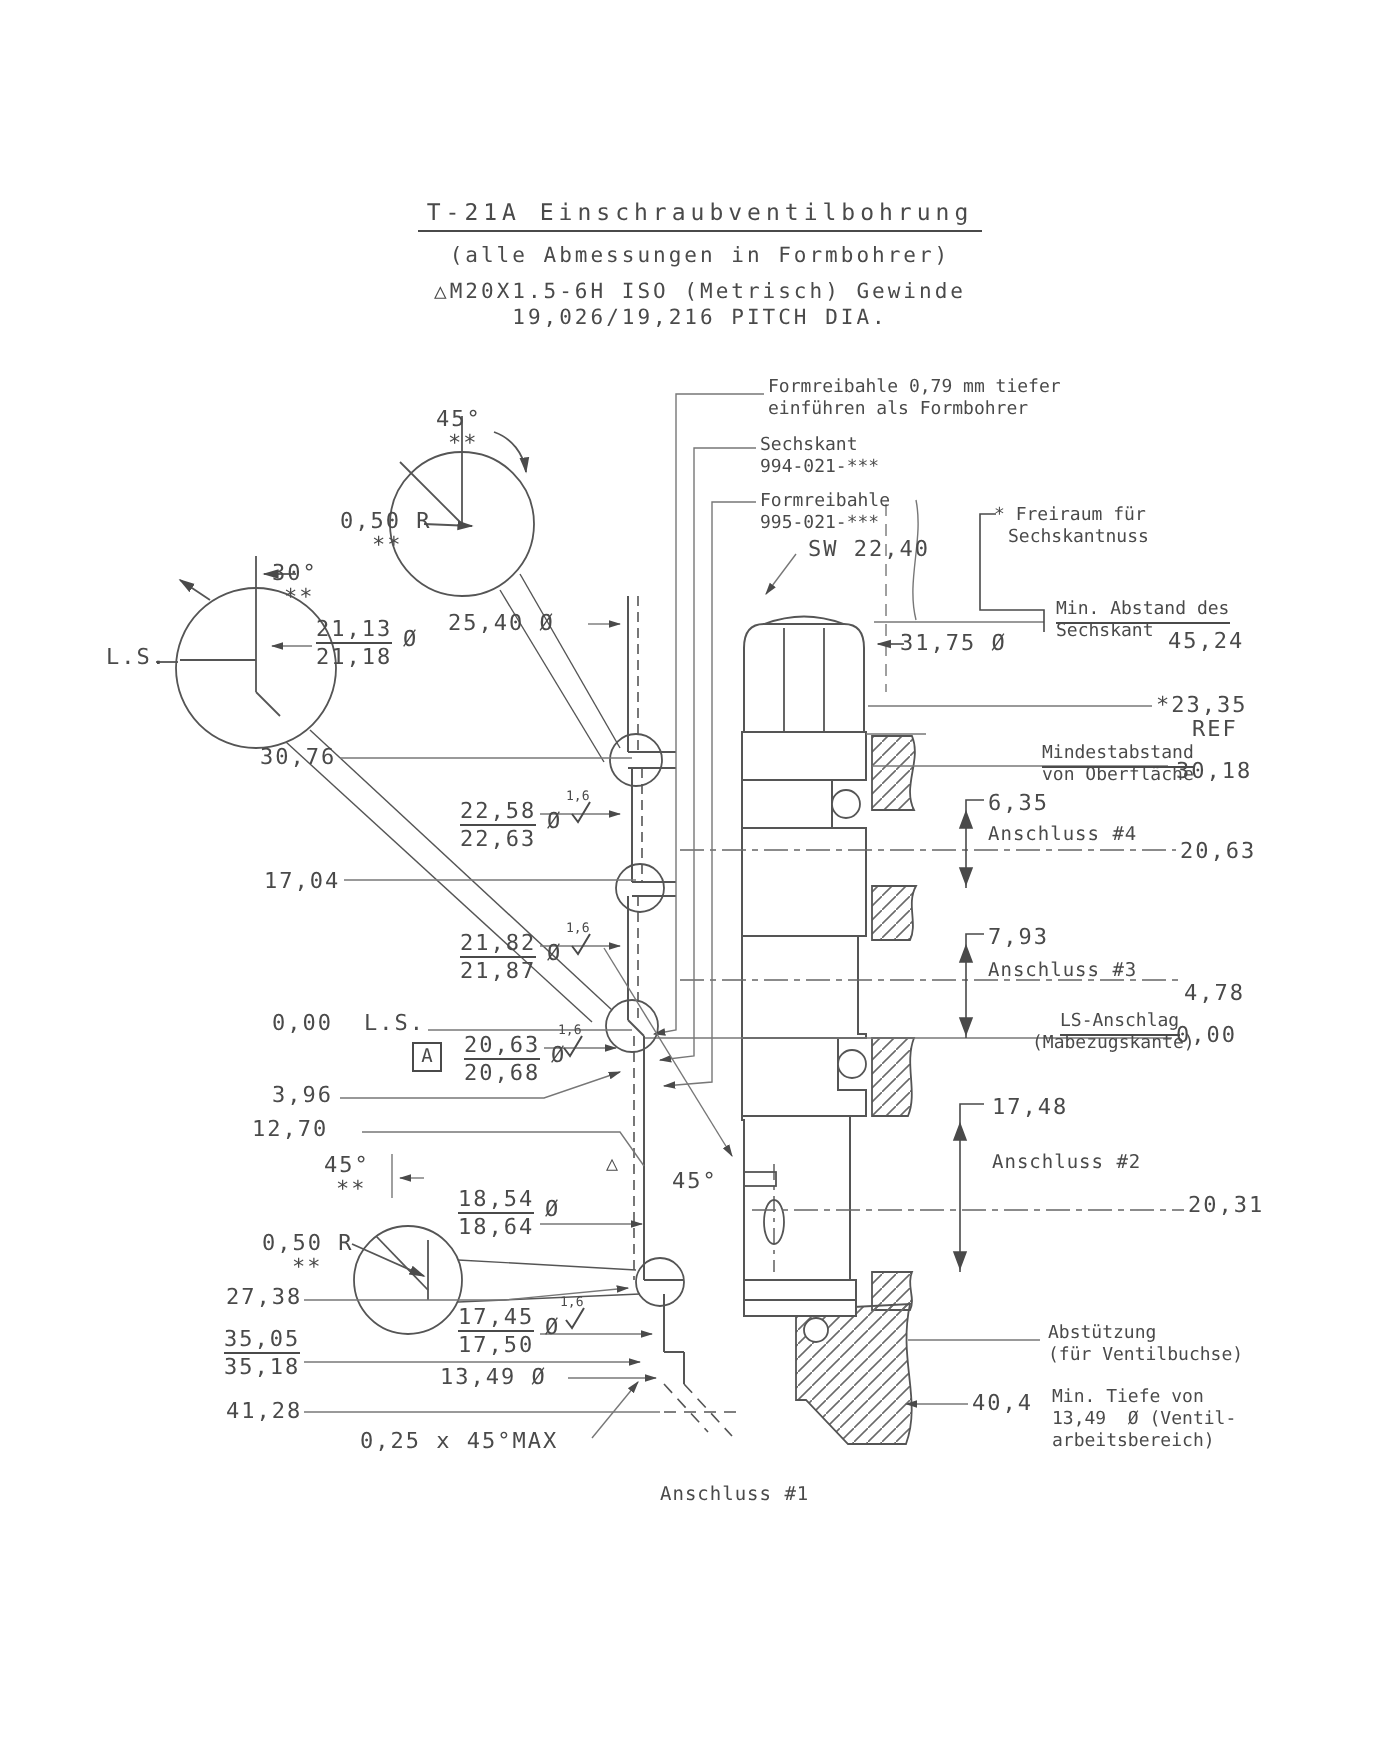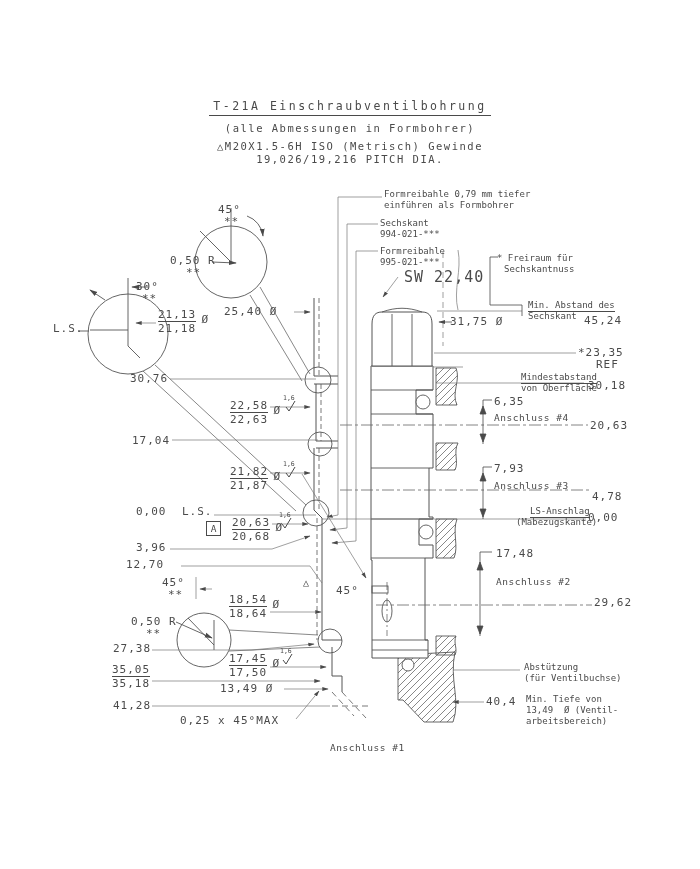--- a/index.html
+++ b/index.html
@@ -194,41 +194,41 @@
 </svg>
 
 <div class="txt ctr t1" style="top:99px"><span>T-21A Einschraubventilbohrung</span></div>
 <div class="txt ctr t2" style="top:122px">(alle Abmessungen in Formbohrer)</div>
 <div class="txt ctr t2" style="top:140px">△M20X1.5-6H ISO (Metrisch) Gewinde</div>
 <div class="txt ctr t2" style="top:153px">19,026/19,216 PITCH DIA.</div>
 
 <div class="txt note" style="left:384px;top:189px"><span>Formreibahle 0,79 mm tiefer</span><br><span>einführen als Formbohrer</span></div>
 <div class="txt note" style="left:380px;top:218px"><span>Sechskant</span><br><span>994-021-***</span></div>
 <div class="txt note" style="left:380px;top:246px"><span>Formreibahle</span><br><span>995-021-***</span></div>
-<div class="txt dim" style="left:404px;top:268px;font-size:15px">SW 22,40</div>
+<div class="txt dim" style="left:404px;top:268px;font-size:11px">SW 22,40</div>
 <div class="txt note" style="left:497px;top:253px"><span>* Freiraum für</span><br><span style="padding-left:7px">Sechskantnuss</span></div>
 
 <div class="txt note" style="left:528px;top:300px"><span class="ul">Min. Abstand des</span><br><span>Sechskant</span></div>
 <div class="txt dim" style="left:584px;top:314px">45,24</div>
 <div class="txt dim" style="left:450px;top:315px">31,75 Ø</div>
 <div class="txt dim" style="left:578px;top:346px">*23,35</div>
 <div class="txt dim" style="left:596px;top:358px">REF</div>
 <div class="txt note" style="left:521px;top:372px"><span class="ul">Mindestabstand</span><br><span>von Oberfläche</span></div>
 <div class="txt dim" style="left:588px;top:379px">30,18</div>
 <div class="txt dim" style="left:494px;top:395px">6,35</div>
 <div class="txt lbl" style="left:494px;top:412px">Anschluss #4</div>
 <div class="txt dim" style="left:590px;top:419px">20,63</div>
 <div class="txt dim" style="left:494px;top:462px">7,93</div>
 <div class="txt lbl" style="left:494px;top:480px">Anschluss #3</div>
 <div class="txt dim" style="left:592px;top:490px">4,78</div>
 <div class="txt note" style="left:530px;top:506px"><span class="ul">LS-Anschlag</span><br><span style="margin-left:-14px">(Mabezugskante)</span></div>
 <div class="txt dim" style="left:588px;top:511px">0,00</div>
 <div class="txt dim" style="left:496px;top:547px">17,48</div>
 <div class="txt lbl" style="left:496px;top:576px">Anschluss #2</div>
-<div class="txt dim" style="left:594px;top:596px">29,62</div>
+<div class="txt dim" style="left:594px;top:596px">20,31</div>
 <div class="txt note" style="left:524px;top:662px"><span>Abstützung</span><br><span>(für Ventilbuchse)</span></div>
 <div class="txt dim" style="left:486px;top:695px">40,4</div>
 <div class="txt note" style="left:526px;top:694px"><span>Min. Tiefe von</span><br><span>13,49  Ø (Ventil-</span><br><span>arbeitsbereich)</span></div>
 
 <div class="txt dim" style="left:218px;top:203px">45°</div>
 <div class="txt dim" style="left:224px;top:215px">**</div>
 <div class="txt dim" style="left:170px;top:254px">0,50 R</div>
 <div class="txt dim" style="left:186px;top:266px">**</div>
 <div class="txt dim" style="left:136px;top:280px">30°</div>
 <div class="txt dim" style="left:142px;top:292px">**</div>

